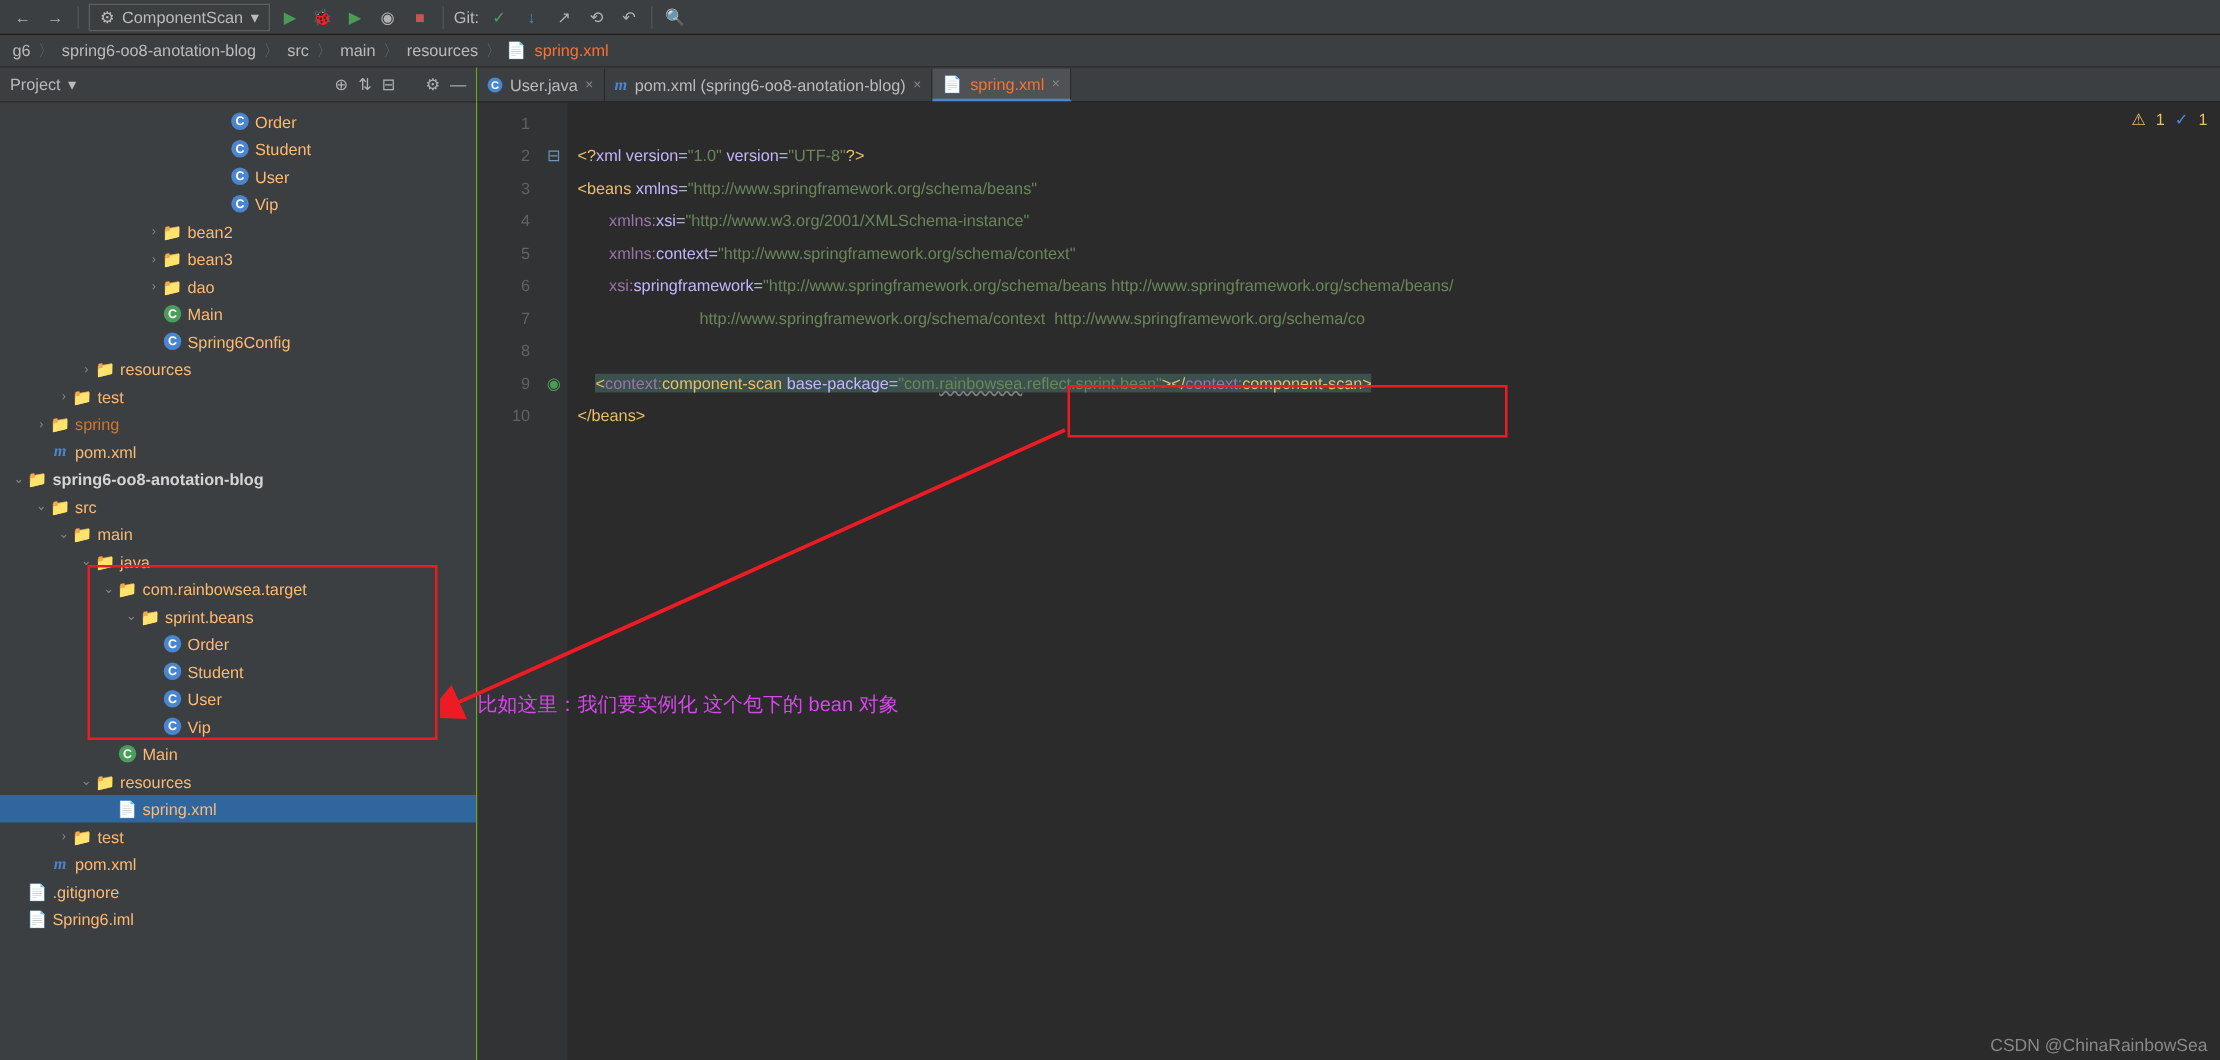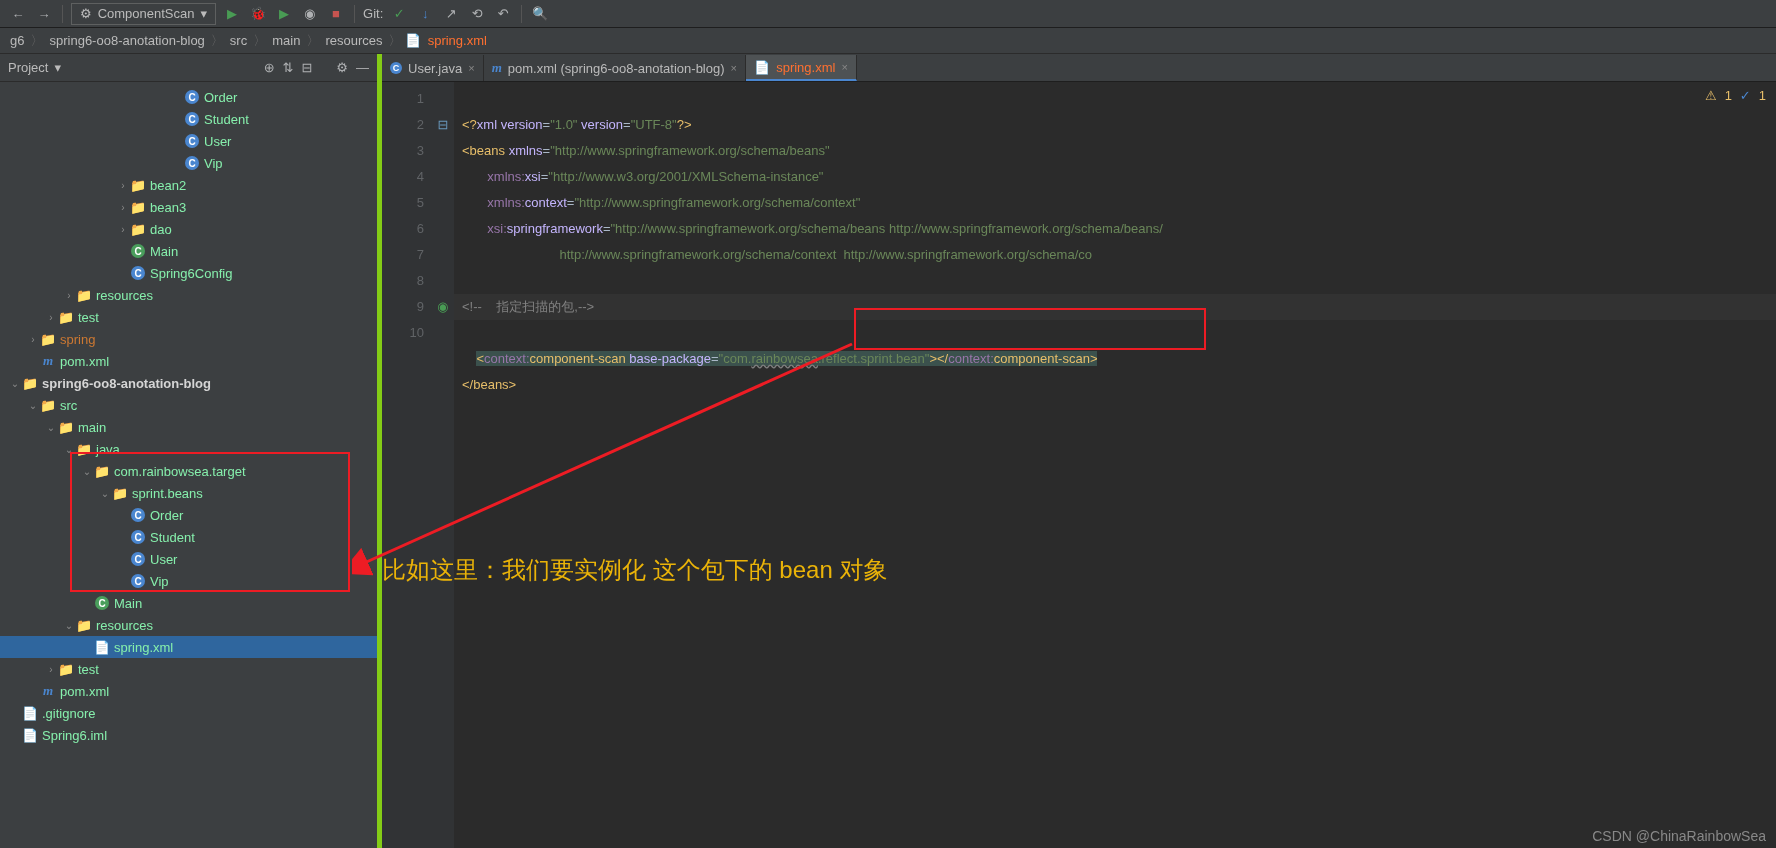--- a/index.html
+++ b/index.html
@@ -6,30 +6,30 @@
 body{background:#2b2b2b;color:#a9b7c6;width:1776px;height:848px;overflow:hidden;position:relative}
 .toolbar{height:28px;background:#3c3f41;border-bottom:1px solid #1e1e1e;display:flex;align-items:center;padding:0 8px;gap:6px}
 .toolbar .tb-btn{width:20px;height:20px;display:flex;align-items:center;justify-content:center;cursor:pointer;color:#afb1b3}
 .toolbar .tb-sep{width:1px;height:18px;background:#555;margin:0 2px}
 .toolbar .tb-combo{background:#3c3f41;border:1px solid #5e6060;padding:2px 8px;color:#bbb;display:flex;align-items:center;gap:6px;height:22px}
 .breadcrumb{height:26px;background:#3c3f41;border-bottom:1px solid #2b2b2b;display:flex;align-items:center;padding:0 8px;gap:4px;color:#bbb}
 .breadcrumb .bc-item{cursor:pointer;padding:0 2px}
 .breadcrumb .bc-sep{color:#666}
 .breadcrumb .bc-active{color:#ff7030}
 .main{display:flex;height:calc(100% - 54px)}
-.sidebar{width:382px;background:#3c3f41;border-right:5px solid #84cc16;display:flex;flex-direction:column}
+.sidebar{width:382px;background:#3c3f41;border-right:1px solid #84cc16;display:flex;flex-direction:column}
 .sidebar-header{height:28px;display:flex;align-items:center;padding:0 8px;border-bottom:1px solid #2b2b2b;justify-content:space-between}
 .sidebar-header .title{display:flex;align-items:center;gap:6px;color:#bbb}
 .sidebar-header .tools{display:flex;gap:8px;color:#afb1b3}
 .tree{flex:1;overflow:auto;padding:4px 0;font-size:13px}
 .tree-row{display:flex;align-items:center;height:22px;padding-left:8px;cursor:pointer;white-space:nowrap}
 .tree-row.selected{background:#2f669e;color:#fff}
 .tree-row .arrow{width:14px;color:#888;font-size:10px;text-align:center}
 .tree-row .ico{width:16px;height:16px;margin-right:4px;display:inline-flex;align-items:center;justify-content:center}
-.tree-row .name{color:#86efac}
+.tree-row .name{color:#fdba74}
 .tree-row .name.orange{color:#cc7832}
 .tree-row .name.bold{font-weight:600;color:#d5d5d5}
 .ico-c{background:#4a86cf;border-radius:50%;width:14px;height:14px;color:#fff;font-size:10px;font-weight:600;display:flex;align-items:center;justify-content:center}
 .ico-c.green{background:#4a9e5c}
 .ico-folder{color:#87939a}
 .ico-pom{color:#4a86cf;font-weight:700;font-style:italic;font-family:serif}
 .editor-area{flex:1;display:flex;flex-direction:column;background:#2b2b2b;position:relative}
 .tabs{height:28px;background:#3c3f41;display:flex;align-items:flex-end;border-bottom:1px solid #1e1e1e}
 .tab{height:26px;padding:0 8px;display:flex;align-items:center;gap:6px;color:#bbb;border-right:1px solid #2b2b2b;cursor:pointer;background:#3c3f41}
 .tab.active{background:#4e5254;border-bottom:2px solid #4a86cf}
@@ -39,21 +39,21 @@
 .gutter-icons{width:22px;background:#313335;padding:4px 0;line-height:26px;text-align:center}
 .code{flex:1;padding:4px 8px;line-height:26px;white-space:pre;overflow:auto}
 .hl-line{background:#323232;display:block;margin:0 -8px;padding:0 8px}
 .t-tag{color:#e8bf6a}
 .t-attr{color:#c4b5fd}
 .t-val{color:#6a8759}
 .t-comment{color:#808080}
 .t-ns{color:#9876aa}
 .red-box{position:absolute;border:2px solid #ed1c24;pointer-events:none}
 .red-arrow{position:absolute;pointer-events:none}
-.annotation{position:absolute;color:#eab308;font-size:24px;font-family:Arial,'Microsoft YaHei'}
+.annotation{position:absolute;color:#d946ef;font-size:16px;font-family:Arial,'Microsoft YaHei'}
 .warning-icons{position:absolute;right:10px;top:6px;color:#e8bf6a;font-size:12px;display:flex;gap:8px}
 .watermark{position:absolute;right:10px;bottom:4px;color:#888;font-size:14px}
 .hl-span{background:#3b514d}
 </style>
 </head>
 <body>
 
 <div class="toolbar">
   <span class="tb-btn">←</span>
   <span class="tb-btn">→</span>
@@ -353,21 +353,20 @@
 <br><span style="color:#6897bb">⊟</span><br><br><br><br><br><br><br><span style="color:#499c54">◉</span><br>
       </div>
       <div class="code">
 <span class="t-tag">&lt;?</span><span class="t-attr">xml version</span>=<span class="t-val">"1.0"</span> <span class="t-attr">version</span>=<span class="t-val">"UTF-8"</span><span class="t-tag">?&gt;</span>
 <span class="t-tag">&lt;beans </span><span class="t-attr">xmlns</span>=<span class="t-val">"http://www.springframework.org/schema/beans"</span>
        <span class="t-ns">xmlns:</span><span class="t-attr">xsi</span>=<span class="t-val">"http://www.w3.org/2001/XMLSchema-instance"</span>
        <span class="t-ns">xmlns:</span><span class="t-attr">context</span>=<span class="t-val">"http://www.springframework.org/schema/context"</span>
        <span class="t-ns">xsi:</span><span class="t-attr">springframework</span>=<span class="t-val">"http://www.springframework.org/schema/beans http://www.springframework.org/schema/beans/</span>
 <span class="t-val">                           http://www.springframework.org/schema/context  http://www.springframework.org/schema/co</span>
 <span></span>
-<span class="hl-line"><span class="t-comment">&lt;!--    指定扫描的包,--&gt;</span></span>
     <span class="hl-span"><span class="t-tag">&lt;</span><span class="t-ns">context:</span><span class="t-tag">component-scan </span><span class="t-attr">base-package</span>=<span class="t-val">"com.<span style="text-decoration:wavy underline #808080">rainbowsea</span>.reflect.sprint.bean"</span><span class="t-tag">&gt;&lt;/</span><span class="t-ns">context:</span><span class="t-tag">component-scan&gt;</span></span>
 <span class="t-tag">&lt;/beans&gt;</span></div>
       <div class="warning-icons">
         <span style="color:#e8bf6a">⚠ </span>
           <span>1</span>
         <span style="color:#4a86cf">✓ </span>
           <span>1</span>
       </div>
     </div>
 

